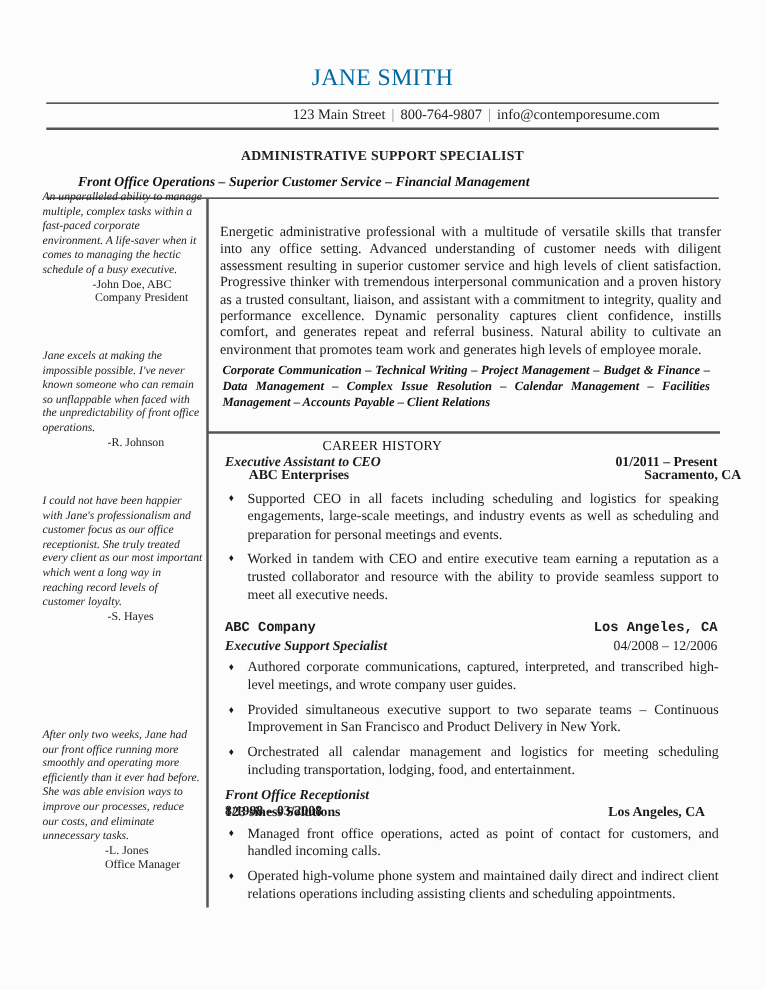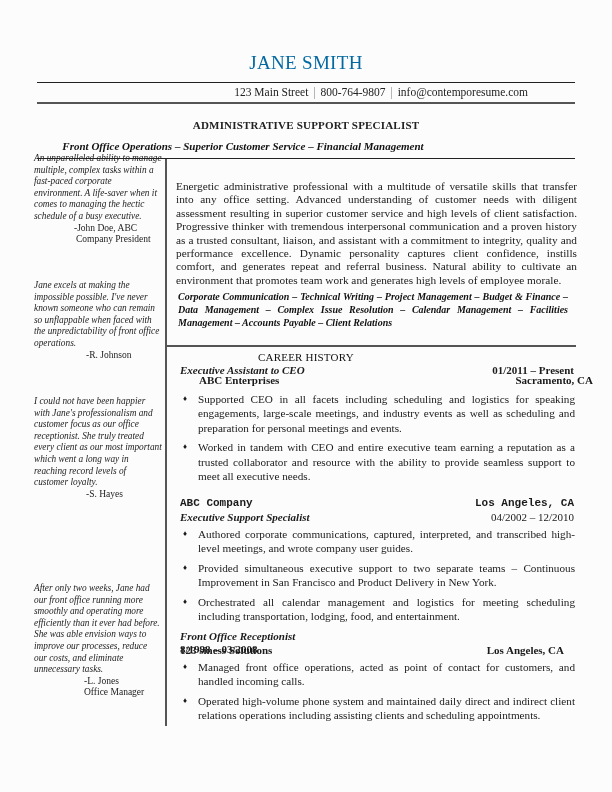--- a/index.html
+++ b/index.html
@@ -121,21 +121,21 @@
   <li>Supported CEO in all facets including scheduling and logistics for speaking engagements, large-scale meetings, and industry events as well as scheduling and preparation for personal meetings and events.</li>
   <li>Worked in tandem with CEO and entire executive team earning a reputation as a trusted collaborator and resource with the ability to provide seamless support to meet all executive needs.</li>
 </ul>
 
 <div class="job-row" style="top:497px;font-family:Liberation Mono, monospace;">
   <span class="b">ABC Company</span>
   <span class="b">Los Angeles, CA</span>
 </div>
 <div class="job-row" style="top:511px;">
   <span class="bi">Executive Support Specialist</span>
-  <span>04/2002 – 12/2010</span>
+  <span>04/2008 – 12/2006</span>
 </div>
 <ul class="bullets" style="top:527px;">
   <li>Authored corporate communications, captured, interpreted, and transcribed high-level meetings, and wrote company user guides.</li>
   <li>Provided simultaneous executive support to two separate teams – Continuous Improvement in San Francisco and Product Delivery in New York.</li>
   <li>Orchestrated all calendar management and logistics for meeting scheduling including transportation, lodging, food, and entertainment.</li>
 </ul>
 
 <div class="job-row" style="top:630px; width:388px;flex-direction:column;">
   <span class="bi">Front Office Receptionist</span>
   <span class="b">8/1998 – 03/2008</span>

